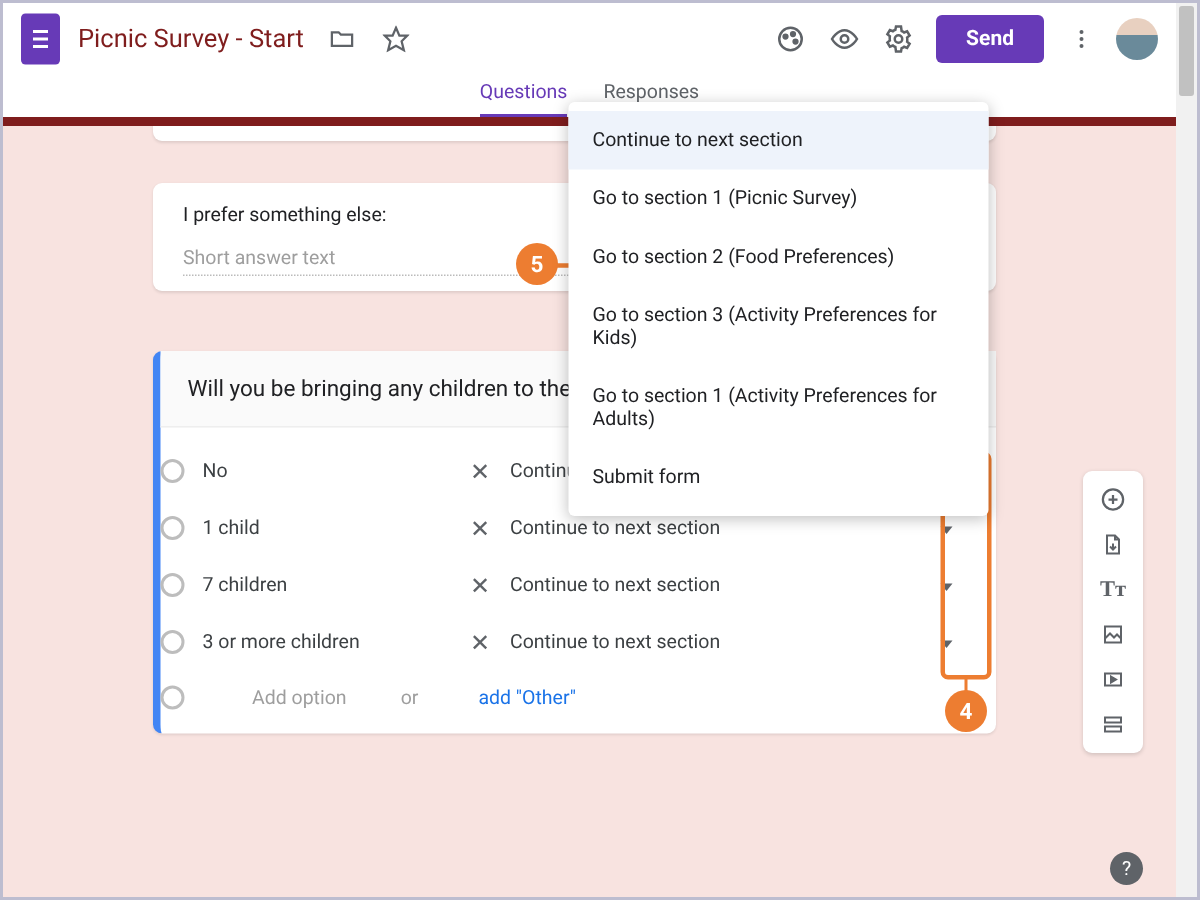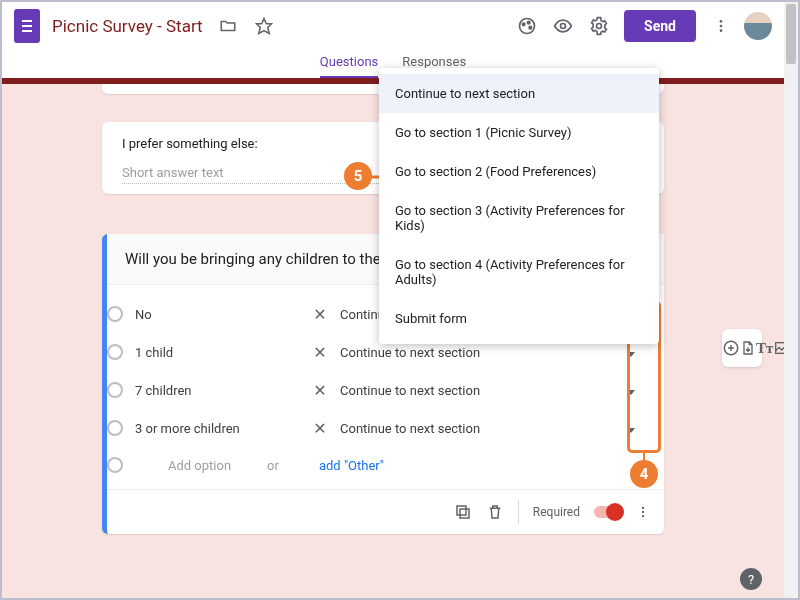--- a/index.html
+++ b/index.html
@@ -30,21 +30,21 @@
   .opt-text { flex: 0 0 165px; }
   .x-ic { width: 40px; text-align: center; color: #5f6368; font-size: 16px; cursor: pointer; }
   .goto-text { flex: 1; color: #3c4043; }
   .dd-chip { width: 30px; text-align: center; }
   .add-row { display: flex; align-items: center; height: 36px; font-size: 13px; color: #9e9e9e; gap: 33px; }
   .add-other { color: #1a73e8; margin-left: 4px; cursor: pointer; }
   .foot { display: flex; align-items: center; justify-content: flex-end; padding: 10px 14px; border-top: 1px solid #eee; gap: 14px; }
   .foot-ic { color: #5f6368; cursor: pointer; }
   .toggle { width: 28px; height: 12px; background: #f5b5b0; border-radius: 10px; position: relative; }
   .toggle::after { content:""; position:absolute; right:-2px; top:-3px; width:18px; height:18px; background:#d93025; border-radius:50%; }
-  .toolbar { position: absolute; right: 22px; top: 245px; width: 40px; background: #fff; border-radius: 6px; box-shadow: 0 1px 3px rgba(0,0,0,0.15); padding: 4px 0; display: flex; align-items: center; }
+  .toolbar { position: absolute; right: 22px; top: 230px; width: 40px; background: #fff; border-radius: 6px; box-shadow: 0 1px 3px rgba(0,0,0,0.15); padding: 4px 0; display: flex; flex-direction: column; align-items: center; }
   .tool-ic { width: 40px; height: 30px; display:flex; align-items:center; justify-content:center; color:#5f6368; font-size:15px; cursor:pointer; }
   .dropdown { position: absolute; left: 377px; top: 66px; width: 280px; background: #fff; border-radius: 4px; box-shadow: 0 2px 10px rgba(0,0,0,0.25); padding: 6px 0; z-index: 50; }
   .dd-item { padding: 12px 16px; font-size: 13px; color: #202124; cursor: pointer; }
   .dd-item.hover { background: #eef3fb; }
   .callout-4 { position: absolute; border: 3px solid #ed7d31; border-radius: 5px; }
   .badge { position:absolute; width:28px; height:28px; background:#ed7d31; border-radius:50%; color:#fff; font-weight:700; display:flex; align-items:center; justify-content:center; font-size:15px; }
   .help { position:absolute; right:22px; bottom:8px; width:22px; height:22px; border-radius:50%; background:#5f6368; color:#fff; display:flex; align-items:center; justify-content:center; font-size:13px; }
   .req-label{font-size:12px;color:#5f6368;}
   .or-txt{margin:0 3px;}
   .triangle-down{width:0;height:0;border-left:4px solid transparent;border-right:4px solid transparent;border-top:5px solid #5f6368;display:inline-block;}
@@ -153,43 +153,20 @@
         <span class="goto-text">Continue to next section</span>
         <span class="dd-chip"><span class="triangle-down"></span></span>
       </div>
       <div class="add-row">
         <span class="radio"></span>
         <span>Add option</span>
         <span class="or-txt">or</span>
         <span class="add-other">add "Other"</span>
       </div>
     </div>
-    <div class="foot">
-      <span class="foot-ic">
-        <svg width="18" height="18" viewBox="0 0 24 24" fill="none" stroke="#5f6368" stroke-width="2">
-            <rect x="8" y="8" width="12" height="12"></rect>
-            <rect x="4" y="4" width="12" height="12"></rect>
-          </svg>
-      </span>
-      <span class="foot-ic">
-        <svg width="18" height="18" viewBox="0 0 24 24" fill="none" stroke="#5f6368" stroke-width="2">
-            <path d="M5 7h14M9 7V4h6v3M7 7l1 13h8l1-13"></path>
-          </svg>
-      </span>
-      <span style="border-left:1px solid #ddd;height:24px;"></span>
-      <span class="req-label">Required</span>
-      <span class="toggle"></span>
-      <span class="foot-ic">
-        <svg width="14" height="14" viewBox="0 0 24 24" fill="#5f6368">
-            <circle cx="12" cy="5" r="2"></circle>
-            <circle cx="12" cy="12" r="2"></circle>
-            <circle cx="12" cy="19" r="2"></circle>
-          </svg>
-      </span>
-    </div>
   </div>
 
   <div class="toolbar">
     <span class="tool-ic">
         <svg width="18" height="18" viewBox="0 0 24 24" fill="none" stroke="#5f6368" stroke-width="2">
           <circle cx="12" cy="12" r="9"></circle>
           <path d="M12 8v8M8 12h8"></path>
         </svg>
       </span>
     <span class="tool-ic">
@@ -226,20 +203,20 @@
     </svg>
 
   <div class="help">?</div>
 </div>
 
 <div class="dropdown">
   <div class="dd-item hover">Continue to next section</div>
   <div class="dd-item">Go to section 1 (Picnic Survey)</div>
   <div class="dd-item">Go to section 2 (Food Preferences)</div>
   <div class="dd-item">Go to section 3 (Activity Preferences for Kids)</div>
-  <div class="dd-item">Go to section 4 (Activity Preferences for Adults)</div>
+  <div class="dd-item">Go to section 1 (Activity Preferences for Adults)</div>
   <div class="dd-item">Submit form</div>
 </div>
 
 <div class="badge" style="left:342px; top:160px;">5</div>
 <svg style="position:absolute;left:368px;top:169px;" width="12" height="12">
     <path d="M0 6 L12 6" stroke="#ed7d31" stroke-width="3"></path>
   </svg>
 
 </body></html>

